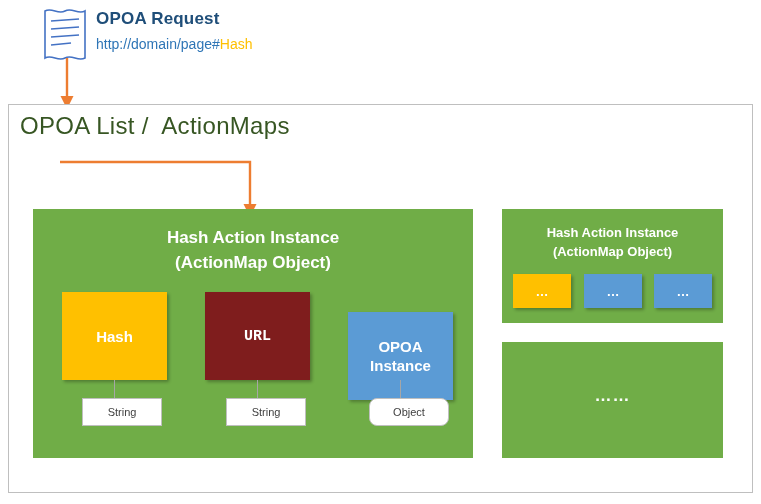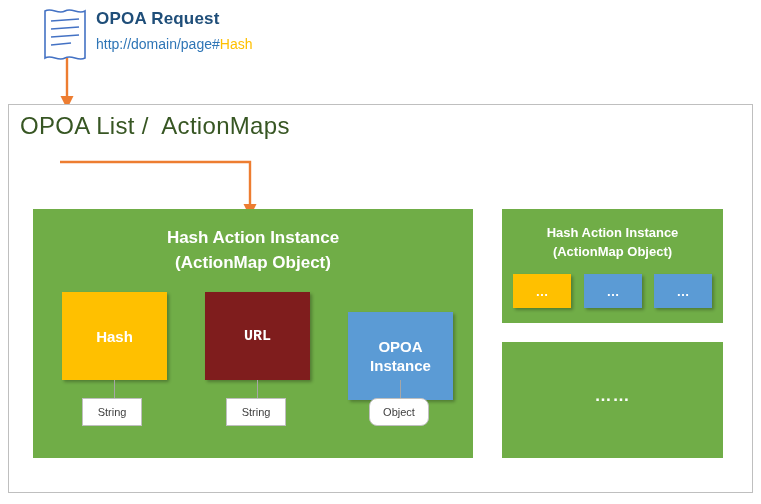--- a/index.html
+++ b/index.html
@@ -140,21 +140,21 @@
     height: 18px;
     background: #A6A6A6;
   }
   .stub.s1 { left: 114px; top: 380px; }
   .stub.s2 { left: 257px; top: 380px; }
   .stub.s3 { left: 400px; top: 380px; }
 
   
   .tag {
     position: absolute;
-    width: 60px;
+    width: 80px;
     height: 28px;
     background: #FFFFFF;
     border: 1px solid #BFBFBF;
     color: #404040;
     font-size: 11px;
     display: flex;
     align-items: center;
     justify-content: center;
     box-sizing: border-box;
   }

